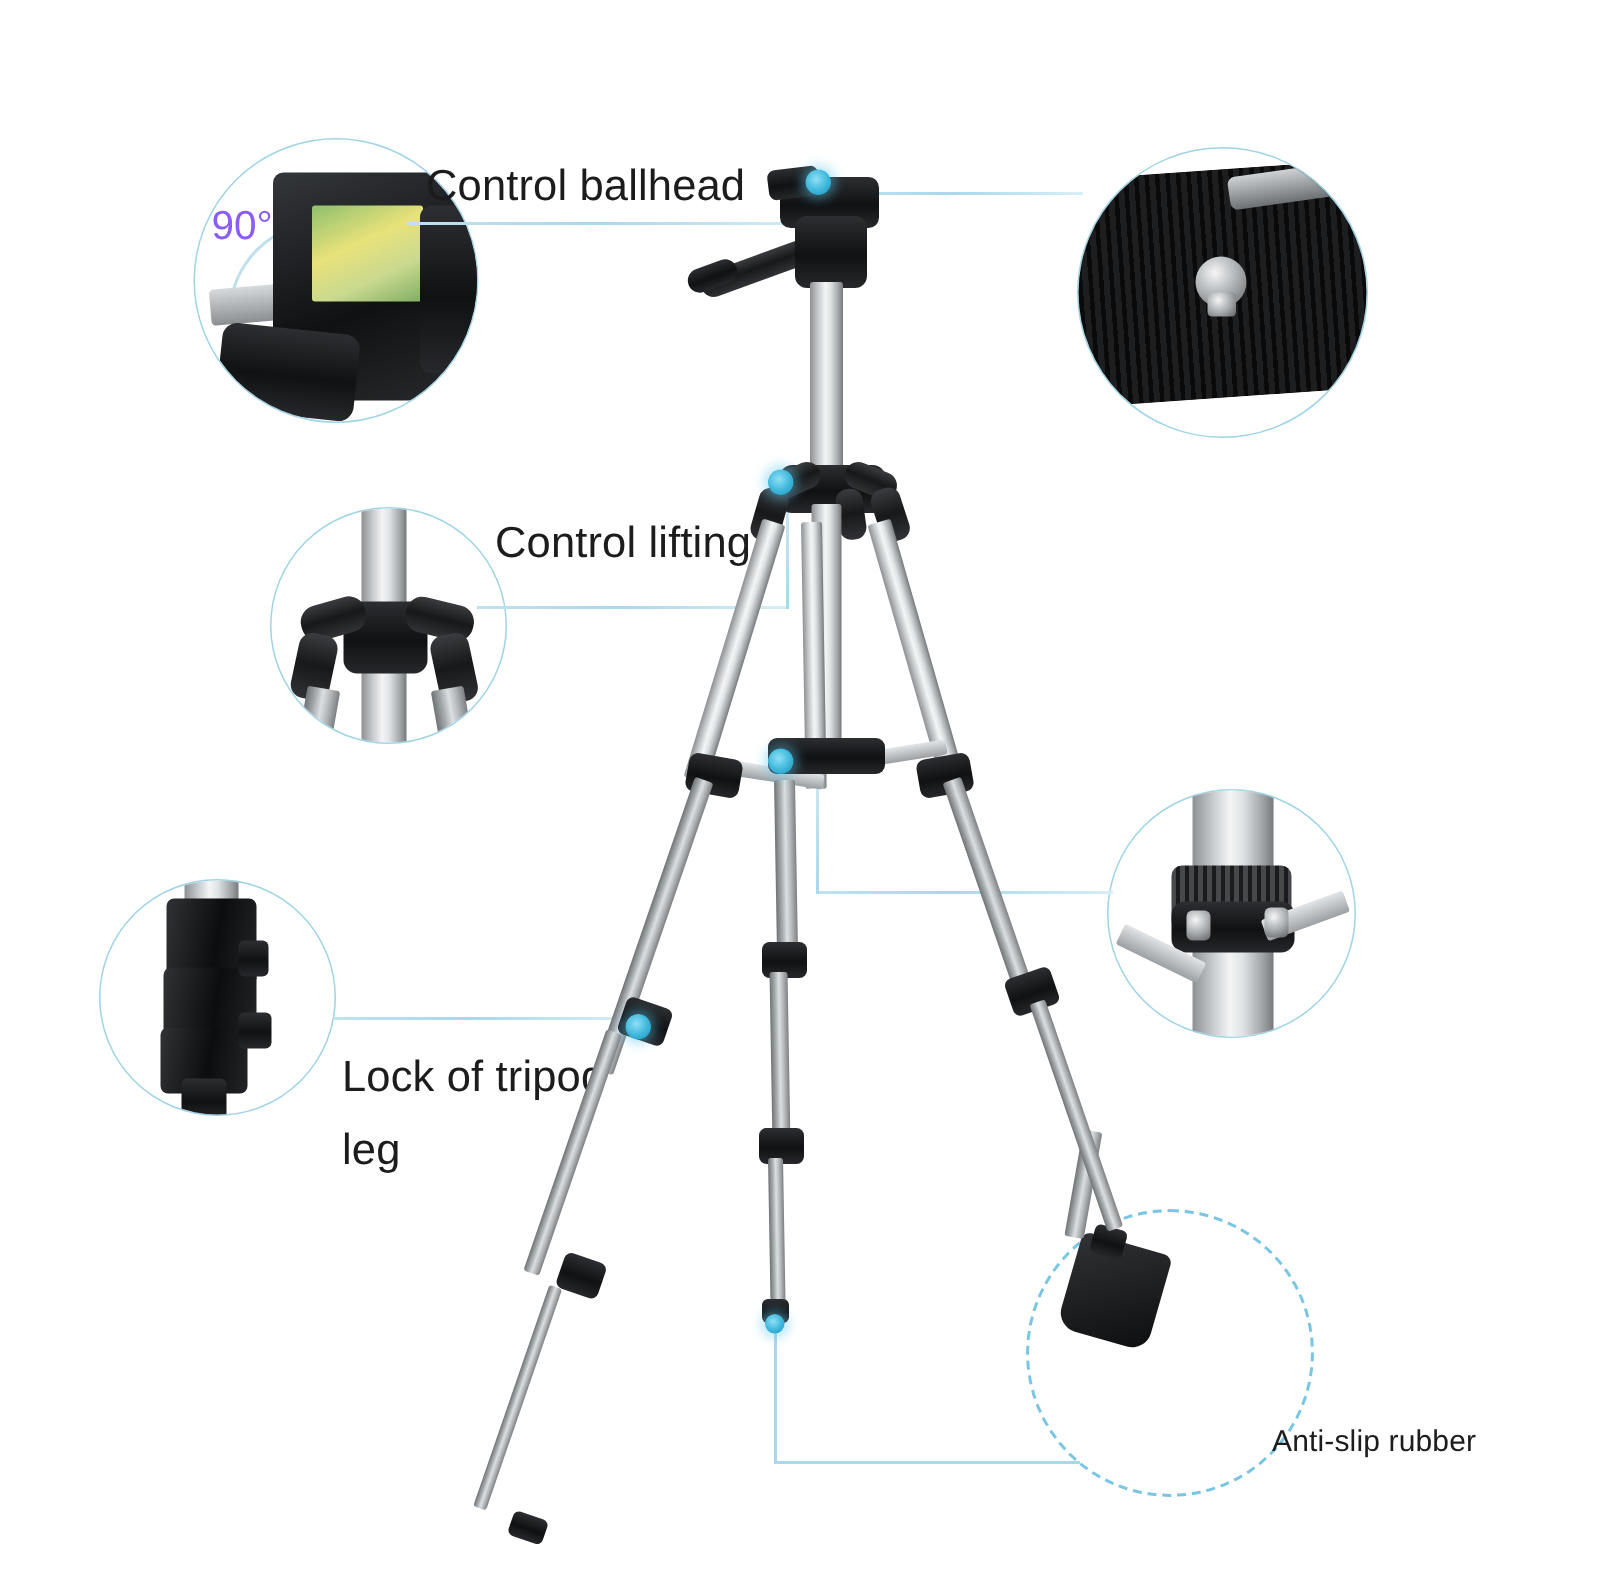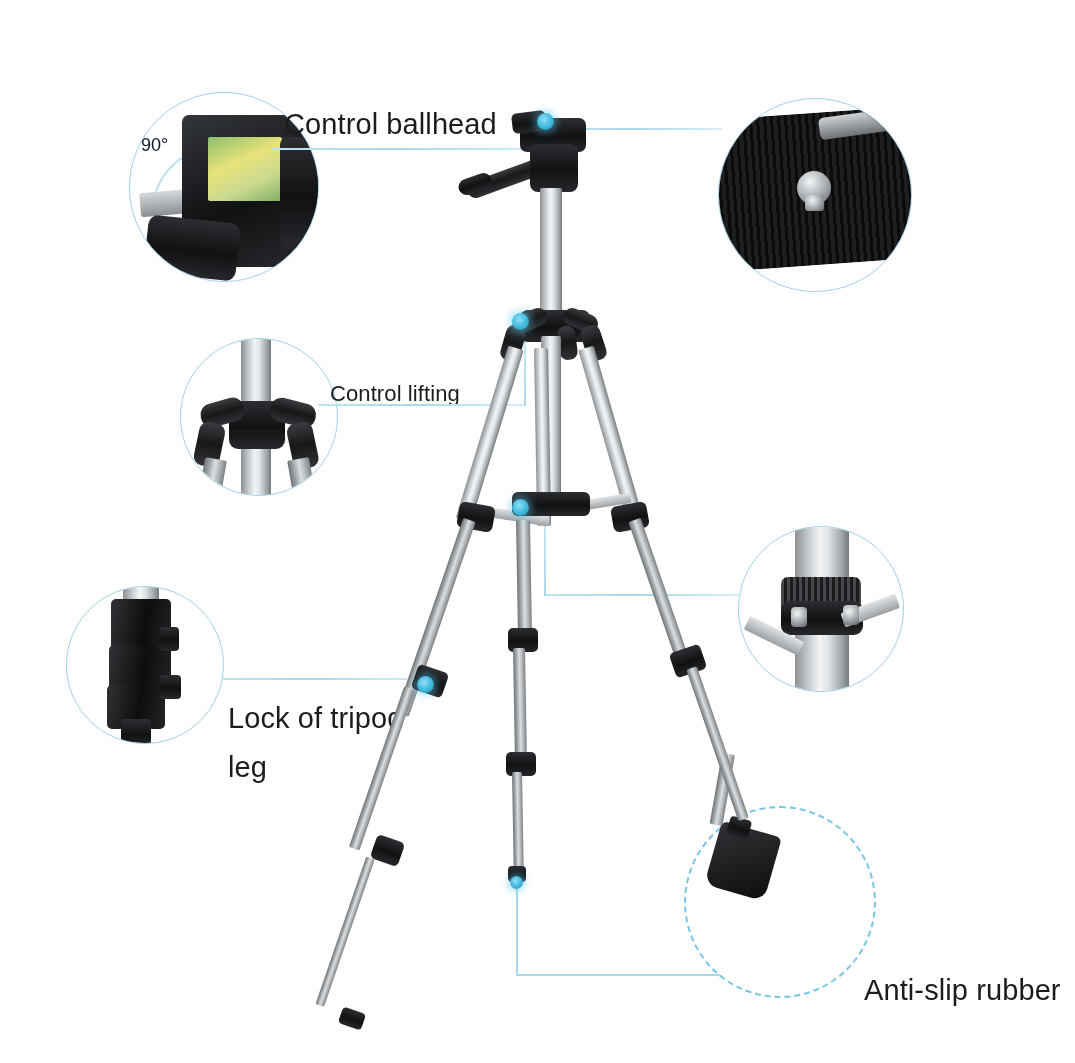--- a/index.html
+++ b/index.html
@@ -6,24 +6,24 @@
   body{width:1075px;height:1063px;overflow:hidden;
        font-family:"Liberation Sans","DejaVu Sans",sans-serif;}
   #stage{position:relative;width:1075px;height:1063px;background:#ffffff;}
 
   
   .label{position:absolute;color:#1c1c1c;white-space:pre;line-height:1.30;
          letter-spacing:.1px;}
   .lbl-title-1{left:589px;top:42px;font-size:31px;}
   .lbl-title-2{font-size:35px;font-weight:bold;letter-spacing:.5px;}
   .lbl-ballhead{left:284px;top:106px;font-size:29px;}
-  .lbl-lifting{left:330px;top:380px;font-size:22px;}
+  .lbl-lifting{left:330px;top:344px;font-size:29px;}
   .lbl-stretch{left:760px;top:452px;font-size:29px;}
   .lbl-lock{left:228px;top:700px;font-size:29px;}
-  .lbl-rubber{left:848px;top:972px;font-size:29px;margin-left:16px;}
+  .lbl-rubber{left:848px;top:948px;font-size:20px;}
 
   
   .circ{position:absolute;border-radius:50%;box-sizing:border-box;
         border:1.6px solid #9fd3e6;overflow:hidden;background:#fff;}
   .circ.dashed{border-style:dashed;border-color:#79c6e4;border-width:2px;}
 
   
   .leader{position:absolute;background:#a8d8ea;}
   .lh{height:1.6px;}
   .lv{width:1.6px;}
@@ -48,21 +48,21 @@
   .qr-plate{position:absolute;background:#17181a;border-radius:14px;
      background-image:repeating-linear-gradient(90deg,#1d1e20 0 4px,#0a0a0b 4px 7px);}
   .qr-lip{position:absolute;background:linear-gradient(180deg,#cfd2d4,#6d7073);border-radius:5px;}
   .qr-screw{position:absolute;border-radius:50%;
      background:radial-gradient(circle at 38% 32%,#f4f6f7,#9ea2a5 58%,#5d6063 100%);}
   .cam-body{position:absolute;background:linear-gradient(160deg,#33363a 0%,#101113 55%,#2a2c2f 100%);
      border-radius:7px;}
   .cam-screen{position:absolute;border-radius:2px;
      background:linear-gradient(155deg,#8fbf6d 0%,#e8e27a 40%,#c9d98f 70%,#7fae63 100%);}
   .cam-arm{position:absolute;background:linear-gradient(180deg,#d7dadc,#8a8e91);border-radius:3px;}
-  .ang90{position:absolute;color:#0f172a;font-size:18px;}
+  .ang90{position:absolute;color:#8b5cf6;font-size:27px;}
   .knob{position:absolute;border-radius:7px;
      background-image:repeating-linear-gradient(90deg,#46484b 0 3px,#1a1b1d 3px 6px);}
   .brace{position:absolute;background:linear-gradient(180deg,#e2e5e7,#9ca0a3);border-radius:2px;
      transform-origin:left center;}
   .foot-pad{position:absolute;background:linear-gradient(150deg,#303235,#0d0e0f);
      border-radius:6px 6px 13px 13px;}
   .clampstack{position:absolute;background:linear-gradient(100deg,#303235 0%,#0c0d0e 55%,#222427 100%);
      border-radius:5px;}
 </style>
 </head>

